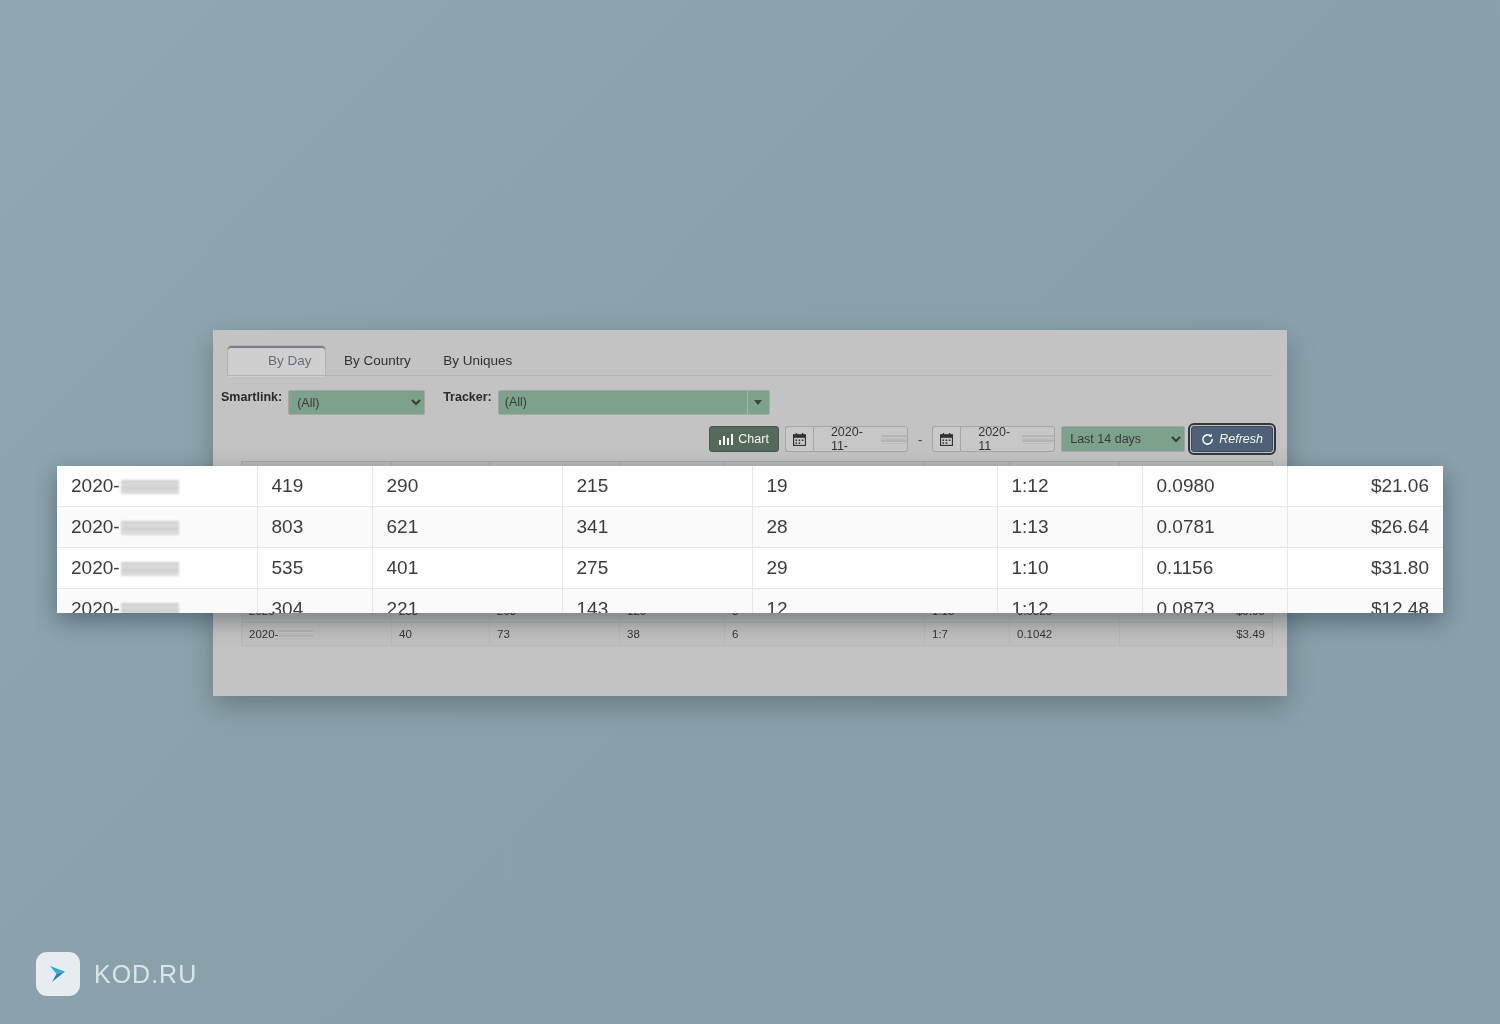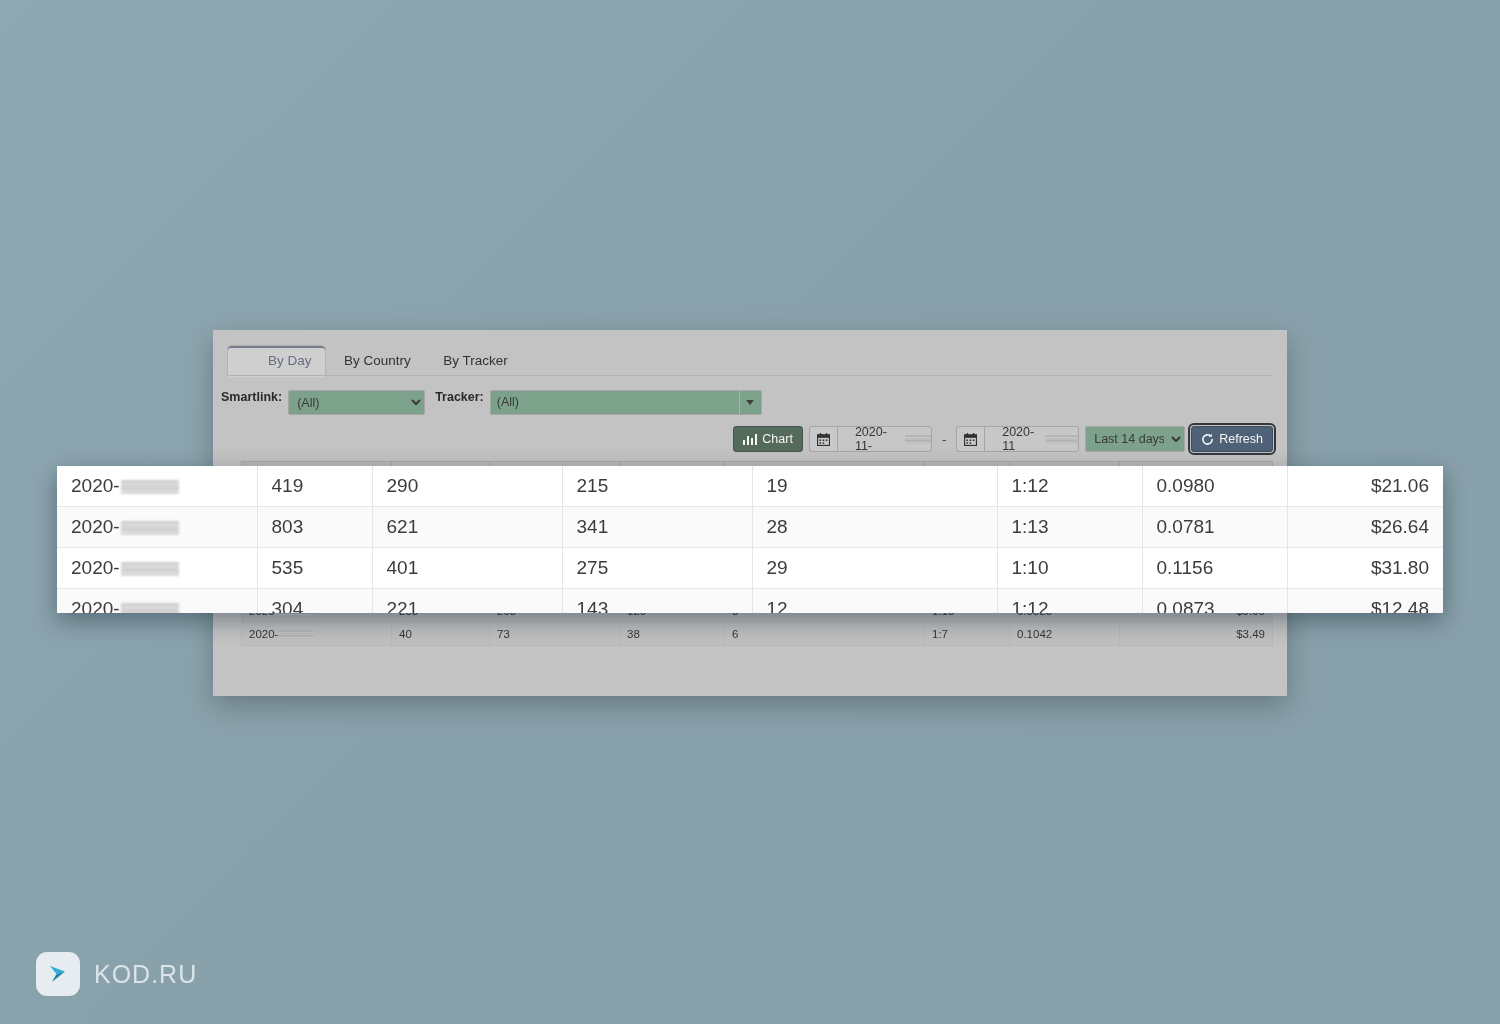--- a/index.html
+++ b/index.html
@@ -159,34 +159,35 @@
   .redact {
     display: inline-block;
     height: 9px;
     margin-left: 1px;
     border-radius: 1px;
     background: repeating-linear-gradient(180deg,#b9b9b9 0 2px,#cdcdcd 2px 3px,#c2c2c2 3px 5px);
     filter: blur(.6px);
     vertical-align: middle;
   }
   #dash-sep { color:#333; padding: 0 4px; font-size: 13px; }
-  #range-select { height: 26px; width: 100px; }
+  #range-select { height: 26px; width: 124px; }
 
   #refresh-button {
     height: 26px;
     padding: 0 9px;
     background: #1566c4;
     color: #fff;
     border: 1px solid #0d4f9e;
     border-radius: 3px;
     display: flex; align-items: center; gap: 5px;
     font-size: 12.5px;
     outline: 2px solid #22324a;
     outline-offset: 1px;
     font-family: "Liberation Sans", sans-serif;
+    font-style: italic;
   }
 
   
   #table-wrap { margin: 9px 14px 0 28px; }
   table { border-collapse: collapse; width: 100%; font-size: 11.5px; color: #2f2f2f; }
   thead th {
     background: #bfbfbf;
     border: 1px solid #adadad;
     text-align: left;
     font-weight: bold;
@@ -262,30 +263,30 @@
 </head>
 <body>
 
 <div id="backdrop"></div>
 
 <div id="panel">
 
   <div id="tabbar">
     <span class="tab active">By Day</span>
     <span class="tab">By Country</span>
-    <span class="tab">By Tracker</span>
+    <span class="tab">By Uniques</span>
     <div id="tabs-rule"></div>
   </div>
 
   <div id="filter-row">
     <span class="field-label">Smartlink:</span>
     <select id="smartlink-select" class="ctl">
       <option>(All)</option>
     </select>
-    <span class="field-label" style="margin-left:4px;">Tracker:</span>
+    <span class="field-label" style="margin-left:12px;">Tracker:</span>
     <div class="fakeselect">
       <span class="val">(All)</span>
       <span class="drop">
           <i class="caret-dn"></i>
         </span>
     </div>
   </div>
 
   <div id="toolbar">
 

